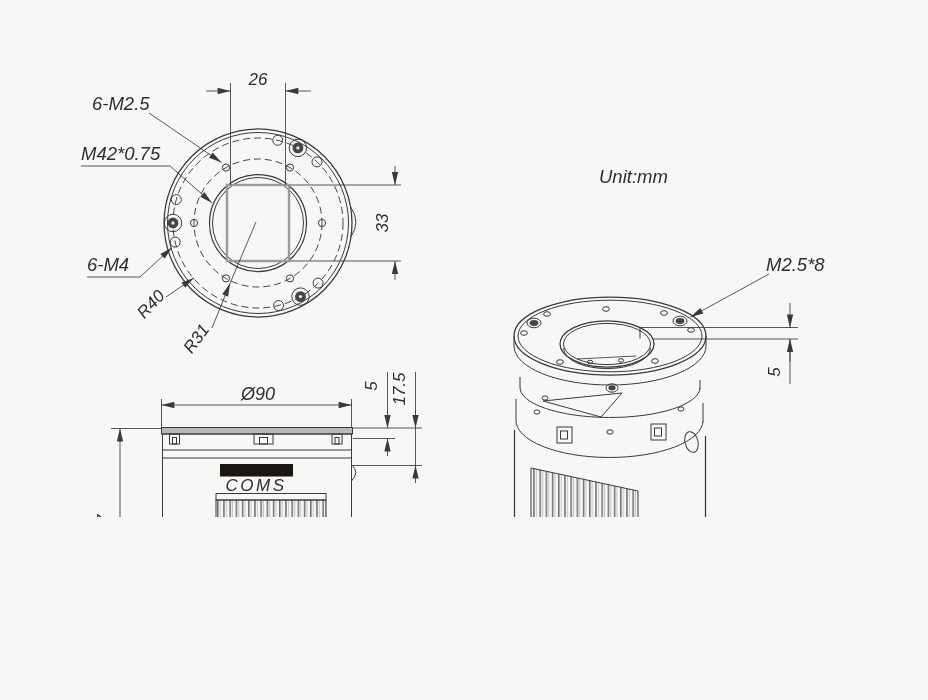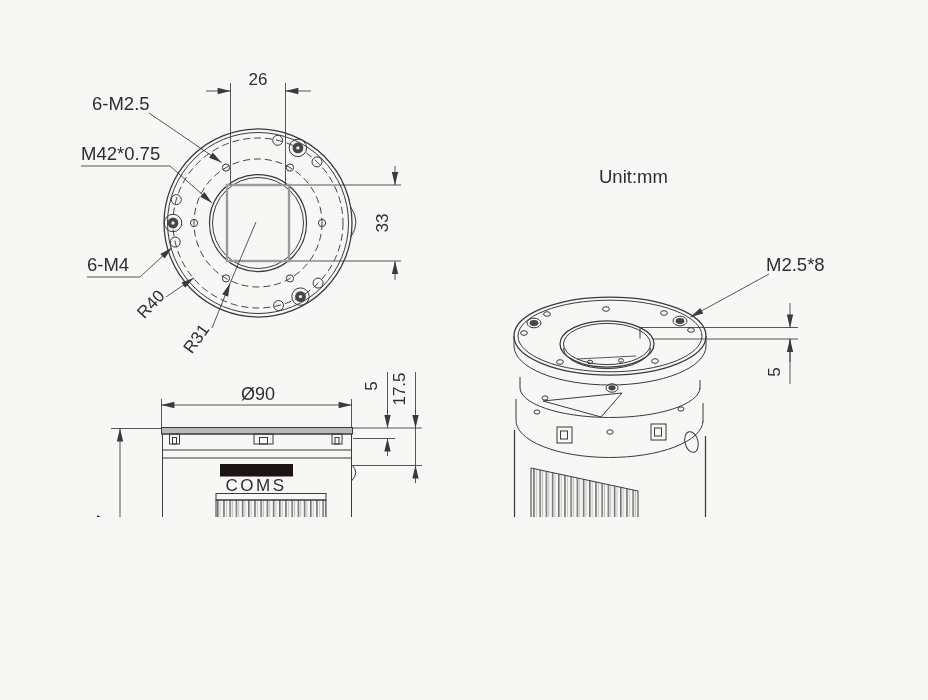--- a/index.html
+++ b/index.html
@@ -1,20 +1,20 @@
 <!DOCTYPE html>
 <html style="--line: #3a3a3a; --background: #f7f7f5; --flange-fill: #b9b9b9; --bar-fill: #1c1512;"><head>
 <meta charset="utf-8">
 <style>
   :root{
     --line:#3a3a3a; --background:#f7f7f5; --flange-fill:#b9b9b9; --bar-fill:#1c1512; --text:#2e2e2e;
   }
   html,body{margin:0;padding:0;background:var(--background);}
   .stage{position:relative;width:928px;height:517px;background:var(--background);overflow:hidden;
-         font-family:"Liberation Sans","DejaVu Sans",sans-serif;}
+         font-family:"Liberation Sans","DejaVu Sans",sans-serif;font-style:italic;}
   svg{display:block}
   .ol{stroke:var(--line);stroke-width:1.25;fill:none;}
   .ol2{stroke:var(--line);stroke-width:1;fill:none;}
   .thick{stroke:var(--line);stroke-width:2.4;fill:none;}
   .dash{stroke:var(--line);stroke-width:.95;fill:none;stroke-dasharray:7 4;}
   .dim{stroke:var(--line);stroke-width:.85;fill:none;}
   .sensor{stroke:#9a9a9a;stroke-width:2.4;fill:none;}
   .fill-dark{fill:#454545;stroke:none;}
   .flange{fill:var(--flange-fill);stroke:var(--line);stroke-width:1;}
   .bar{fill:var(--bar-fill);stroke:none;}

